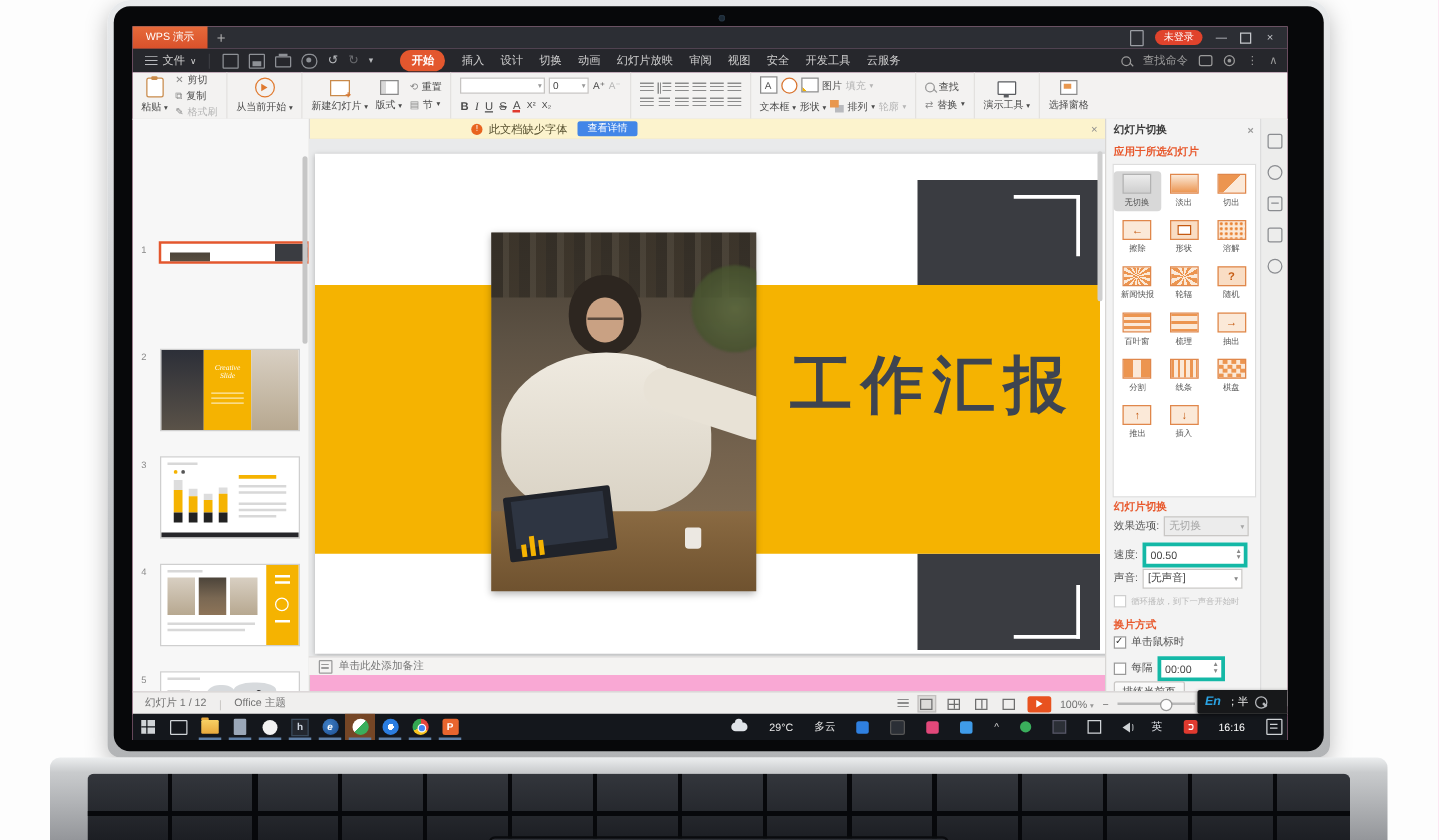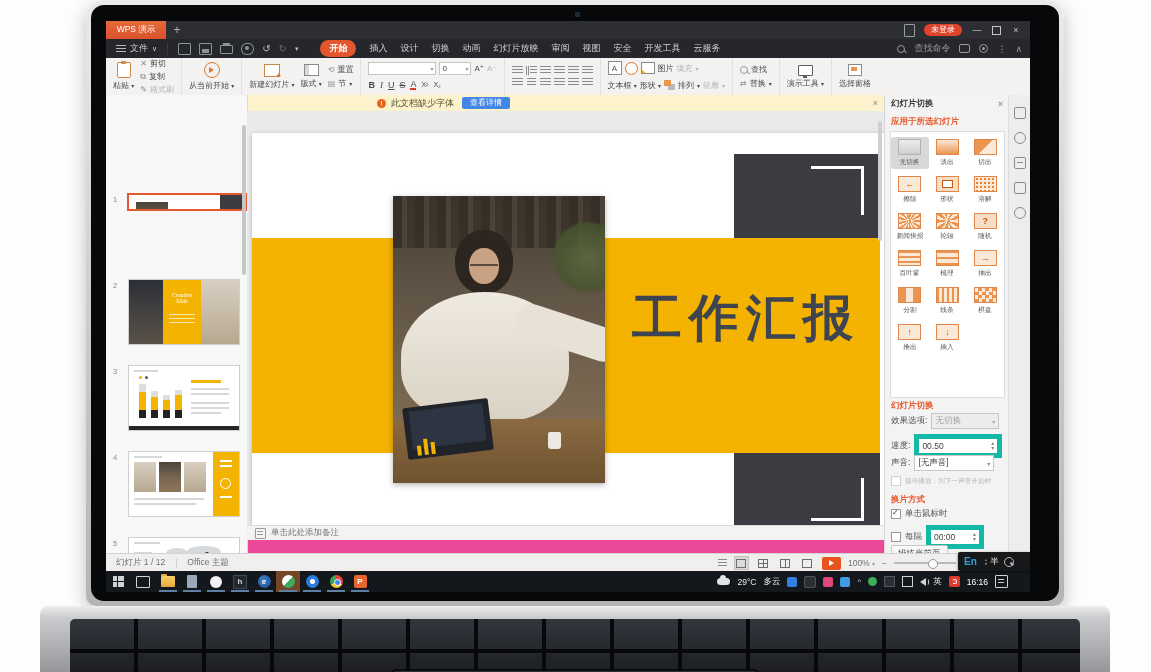--- a/index.html
+++ b/index.html
@@ -5,21 +5,21 @@
   html,body{margin:0;padding:0}
   body{width:1151px;height:672px;position:relative;overflow:hidden;background:#fdfdfd;
        font-family:"Liberation Sans","DejaVu Sans",sans-serif;-webkit-font-smoothing:antialiased}
   .abs{position:absolute}
 
   
   .lid{position:absolute;left:86px;top:0;width:978px;height:606px;border-radius:18px 18px 10px 10px;
        background:linear-gradient(180deg,#e8eaec,#c6c8ca 60%,#b2b4b6);box-shadow:0 6px 18px rgba(0,0,0,.25);}
   .bezel{position:absolute;inset:5px;background:#07080a;border-radius:13px;}
   .webcam{position:absolute;left:50%;top:7px;width:5px;height:5px;border-radius:50%;background:#1c2935;box-shadow:inset 0 0 1px #4a637a;}
-  .screen{position:absolute;left:15px;top:16px;width:924px;height:571px;background:#ec4899;overflow:hidden;}
+  .screen{position:absolute;left:15px;top:16px;width:924px;height:571px;background:#f9a8d4;overflow:hidden;}
   .base{position:absolute;left:40px;top:606px;width:1070px;height:66px;border-radius:8px 8px 0 0;
         background:linear-gradient(180deg,#eceeef,#c9cbcd 18%,#94969a 100%);}
   .kwell{position:absolute;left:30px;right:30px;top:13px;height:80px;border-radius:5px;
          background:
            repeating-linear-gradient(90deg,transparent 0 64px,#07080b 64px 68px),
            repeating-linear-gradient(180deg,transparent 0 30px,#07080b 30px 34px),
            linear-gradient(180deg,#33363c,#1b1d22 70%);}
   .kwell:after{content:"";position:absolute;left:32%;right:32%;bottom:6px;height:22px;border-radius:3px;
          background:linear-gradient(180deg,#2c2f35,#1d1f24);box-shadow:0 0 0 2px #0a0b0e;}
 
@@ -113,21 +113,21 @@
   .ph1{background:linear-gradient(180deg,#4c443a,#7a6853 55%,#8d7458)}
   .ph2{background:linear-gradient(180deg,#2c2f38,#5a5248)}
   .ph3{background:linear-gradient(180deg,#d8cfc2,#b7a890)}
   .tl{background:#d8d8d8;height:2px}
   .barcol{position:absolute;bottom:12px;width:7px;display:flex;flex-direction:column-reverse}
   .mapblob{position:absolute;background:#d7dadd;border-radius:45%}
   .mdot{position:absolute;width:4px;height:4px;border-radius:50%}
 
   
   .canvas{left:141px;top:90px;width:637px;height:429px;background:#e9eaeb}
-  .slide{position:absolute;left:5px;top:22px;width:748px;height:400px;background:#fff;box-shadow:0 1px 4px rgba(0,0,0,.25);overflow:hidden}
+  .slide{position:absolute;left:5px;top:12px;width:748px;height:400px;background:#fff;box-shadow:0 1px 4px rgba(0,0,0,.25);overflow:hidden}
   .blkTop{position:absolute;left:482px;top:21px;width:146px;height:84px;background:#3a3c41}
   .blkBot{position:absolute;left:482px;top:320px;width:146px;height:77px;background:#3a3c41}
   .brTop{position:absolute;right:16px;top:12px;width:50px;height:46px;border-top:3px solid #fff;border-right:3px solid #fff}
   .brBot{position:absolute;right:16px;bottom:9px;width:50px;height:40px;border-bottom:3px solid #fff;border-right:3px solid #fff}
   .band{position:absolute;left:0;top:105px;width:628px;height:215px;background:#f5b301}
   .photo{position:absolute;left:141px;top:63px;width:212px;height:287px;overflow:hidden;background:linear-gradient(180deg,#453d33,#5d5244 30%,#75634e 62%,#8a7356);box-shadow:0 2px 6px rgba(0,0,0,.3)}
   .shelf{position:absolute;left:0;top:0;width:100%;height:52px;background:repeating-linear-gradient(90deg,#2e2922 0 9px,#4a4338 9px 14px,#383127 14px 22px);opacity:.75}
   .plant{position:absolute;right:-18px;top:26px;width:70px;height:70px;border-radius:50%;background:radial-gradient(#5d6b3f,#47532f 70%,transparent 71%);opacity:.85;filter:blur(1px)}
   .hair{position:absolute;left:62px;top:34px;width:58px;height:64px;border-radius:48%;background:#2d2620}
   .face{position:absolute;left:76px;top:52px;width:30px;height:36px;border-radius:48%;background:#c9a183}
@@ -167,21 +167,21 @@
   .t-news{background:repeating-conic-gradient(#ec9550 0 14deg,#fbe9d8 14deg 28deg)}
   .t-spoke{background:repeating-conic-gradient(#fbe9d8 0 20deg,#ec9550 20deg 40deg)}
   .t-blinds{background:repeating-linear-gradient(#ec9550 0 2.5px,#fbe9d8 2.5px 5px)}
   .t-comb{background:repeating-linear-gradient(#ec9550 0 2px,#fbe9d8 2px 6px)}
   .t-split{background:linear-gradient(90deg,#ec9550 34%,#fbe9d8 34% 66%,#ec9550 66%)}
   .t-lines{background:repeating-linear-gradient(90deg,#ec9550 0 2px,#fbe9d8 2px 5px)}
   .t-checker{background-image:conic-gradient(#ec9550 90deg,#fbe9d8 90deg 180deg,#ec9550 180deg 270deg,#fbe9d8 270deg);background-size:7px 7px}
   .frow{position:absolute;left:6px;display:flex;align-items:center;gap:4px;white-space:nowrap}
   .sel{height:14px;border:1px solid #c9c7c5;background:#fff;display:flex;align-items:center;justify-content:space-between;padding:0 3px;color:#444}
   .sel.off{background:#ececec;color:#a5a5a5}
-  .spin{height:14px;border:5px solid #14b8a6;background:#fff;display:flex;align-items:center;justify-content:space-between;padding:0 3px;color:#444}
+  .spin{height:14px;border:3px solid #14b8a6;background:#fff;display:flex;align-items:center;justify-content:space-between;padding:0 3px;color:#444}
   .spin i{font-style:normal;color:#888;font-size:6px;line-height:5px;display:flex;flex-direction:column}
   .cb{width:8px;height:8px;border:1px solid #9a9a9a;background:#fff;display:inline-block;position:relative;flex:none}
   .cb.chk:after{content:"✓";position:absolute;left:0;top:-2px;font-size:8px;color:#333}
   .cb.off{border-color:#cfcfcf}
   .pbtn{border:1px solid #c9c7c5;background:linear-gradient(#fbfbfb,#f0efee);border-radius:2px;display:inline-flex;align-items:center;justify-content:center;gap:3px;font-size:8.5px;color:#444;height:16px;padding:0 6px}
 
   
   .rstrip{left:902px;top:74px;width:22px;height:458px;background:#ededec;border-left:1px solid #ddd;display:flex;flex-direction:column;align-items:center;gap:13px;padding-top:12px}
   .rsi{width:10px;height:10px;border:1.2px solid #8a8c90;border-radius:2px}
   .rsi.r{border-radius:50%}
@@ -215,41 +215,41 @@
   .ic-explorer:before{content:"";position:absolute;left:0;top:-2px;width:6px;height:2px;background:#e8a93c;border-radius:1px 1px 0 0}
   .ic-doc{width:10px;height:13px;background:#9aa7b8;border-radius:1px}
   .ic-white{width:12px;height:12px;border-radius:50%;background:#f2f2f2}
   .ic-h{width:12px;height:12px;background:#23272e;border:1px solid #3a4a5a;color:#cfd6e0;font-size:8px}
   .ic-edge{width:13px;height:13px;border-radius:50%;background:radial-gradient(circle at 35% 35%,#3f7ec4,#1b4d8f);color:#fff;font-style:italic}
   .ic-wps{width:13px;height:13px;border-radius:50%;background:linear-gradient(135deg,#ffffff 48%,#3aae5c 48%)}
   .ic-dot{width:13px;height:13px;border-radius:50%;background:radial-gradient(#fff 0 2.5px,#2b7de0 2.5px)}
   .ic-chrome{width:13px;height:13px;border-radius:50%;background:conic-gradient(#e4463c 0 120deg,#f7c41f 120deg 240deg,#34a853 240deg);position:relative}
   .ic-chrome:after{content:"";position:absolute;left:4px;top:4px;width:5px;height:5px;border-radius:50%;background:#4285f4;border:1px solid #fff}
   .ic-ppt{width:13px;height:13px;border-radius:2px;background:#e8652e}
-  .tray{margin-left:auto;display:flex;align-items:center;gap:7px;padding-right:22px;font-size:8.5px}
+  .tray{margin-left:auto;display:flex;align-items:center;gap:17px;padding-right:4px;font-size:8.5px}
   .cloudi{width:13px;height:7px;background:#dfe3e8;border-radius:6px;position:relative}
   .cloudi:after{content:"";position:absolute;left:3px;top:-3px;width:6px;height:6px;border-radius:50%;background:#dfe3e8}
   .ti{width:10px;height:10px;border-radius:2px}
   .ti.b1{background:#2f80e0}.ti.b2{background:#2b2f36;border:1px solid #555}.ti.b3{background:#e2487a}.ti.b4{background:#3f9be8}
   .caret{color:#d8d8d8;font-size:8px}
   .si{width:9px;height:9px}
   .si.leaf{border-radius:50%;background:#3aae5c}
   .si.dark{background:#2b2f36;border:1px solid #556}
   .si.frame{border:1px solid #cfd3d6}
   .spk{width:0;height:0;border-right:6px solid #cfd3d6;border-top:4px solid transparent;border-bottom:4px solid transparent;position:relative}
   .spk:before{content:"";position:absolute;right:-9px;top:-3px;width:2px;height:6px;border-right:1.4px solid #cfd3d6;border-radius:50%}
   .imechar{color:#dfe3e8;font-size:8.5px}
   .red5{width:11px;height:11px;border-radius:2px;background:#e03a2f;position:relative}
   .red5:after{content:"";position:absolute;inset:3px;border-radius:50%;border:1.6px solid #fff;border-left-color:transparent}
   .clock{color:#fff}
   .noti{width:11px;height:11px;border:1px solid #cfd3d6;border-radius:1px;background:linear-gradient(#cfd3d6,#cfd3d6) 2px 3px/6px 1px no-repeat,linear-gradient(#cfd3d6,#cfd3d6) 2px 6px/6px 1px no-repeat}
 
   
   .imebar{left:852px;top:531px;width:72px;height:19px;background:#17181a;border-radius:2px;display:flex;align-items:center;gap:5px;padding:0 6px;z-index:40;box-shadow:0 1px 3px rgba(0,0,0,.5)}
-  .imeEn{color:#2ba3e3;font-weight:bold;font-size:10px;}
+  .imeEn{color:#2ba3e3;font-weight:bold;font-size:10px;font-style:italic}
   .imeMode{color:#e8e8e8;font-size:8.5px}
   .wrench{width:8px;height:8px;border:1.4px solid #b9bbbf;border-radius:50%;position:relative}
   .wrench:after{content:"";position:absolute;left:5px;top:5px;width:4px;height:1.6px;background:#b9bbbf;transform:rotate(45deg)}
 </style>
 </head>
 <body>
 
 <div class="lid">
   <div class="bezel">
     <div class="webcam"></div>

